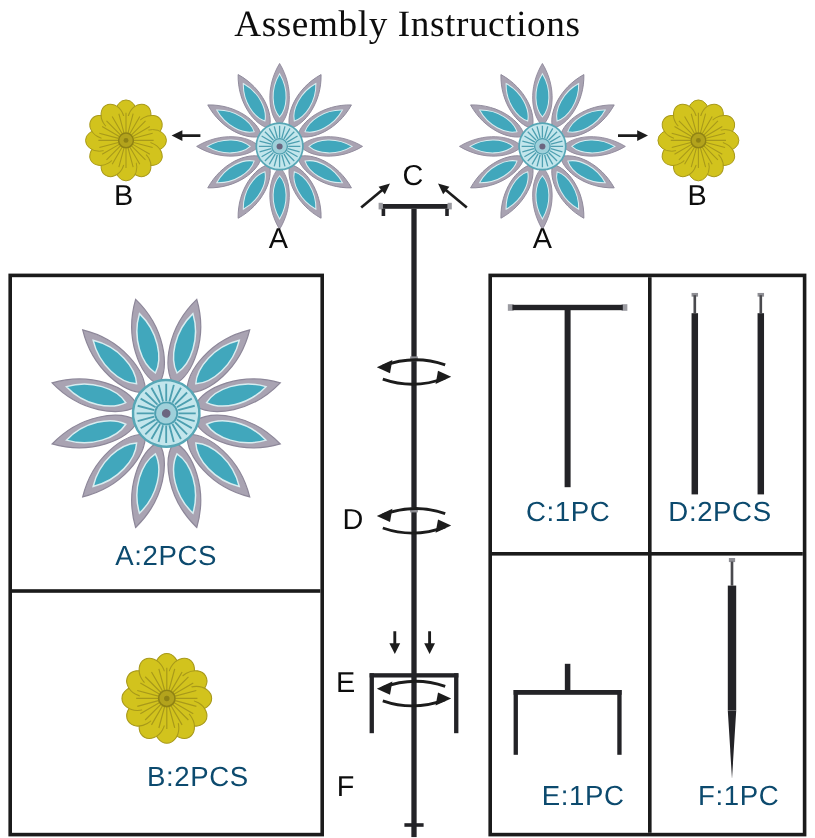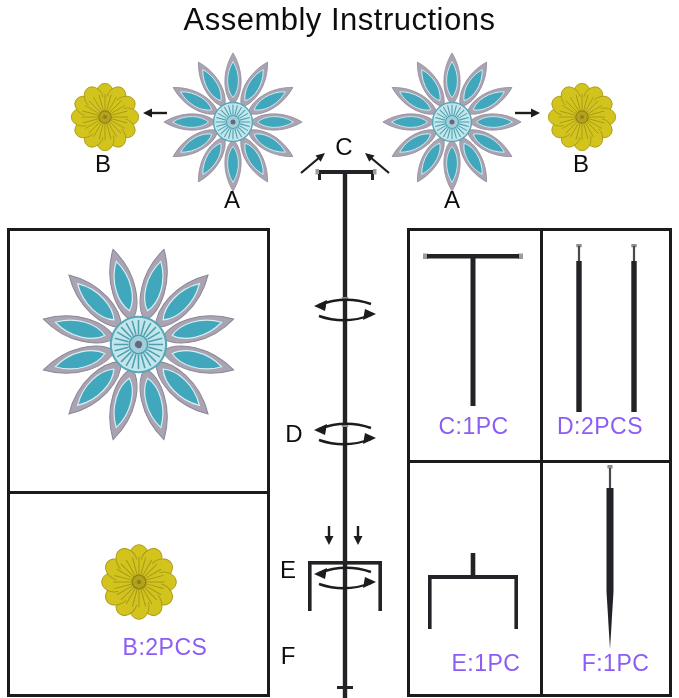--- a/index.html
+++ b/index.html
@@ -2,23 +2,23 @@
 <html><head>
 <meta charset="utf-8">
 <style>
   * { margin:0; padding:0; box-sizing:border-box; }
   html,body { width:679px; height:698px; background:#fff; }
   body { font-family:"Liberation Sans", sans-serif; color:#0d0d0d; }
   .canvas { position:relative; width:679px; height:698px; background:#fff; overflow:hidden; }
   .abs { position:absolute; }
   svg.abs { display:block; }
   .title { position:absolute; top:2px; left:0; width:100%; text-align:center;
-           font-size:31px; font-weight:500; letter-spacing:.5px; color:#0d0d0d; }
+           font-size:31px; font-weight:500; letter-spacing:.5px; color:#0d0d0d;font-family:Liberation Serif, serif; }
   .lbl { position:absolute; font-size:24px; text-align:center; color:#0d0d0d; }
-  .part-label { position:absolute; font-size:23px; text-align:center; letter-spacing:.5px; color:#8b5cf6; }
+  .part-label { position:absolute; font-size:23px; text-align:center; letter-spacing:.5px; color:#0c4a6e; }
   .panel { position:absolute; border:3px solid #1b1b1b; background:#fff; }
   .hdiv { position:absolute; left:0; width:100%; height:2.5px; background:#1b1b1b; }
   .vdiv { position:absolute; top:0; width:2.5px; height:100%; background:#1b1b1b; }
 </style>
 </head>
 <body>
 
 <svg width="0" height="0" style="position:absolute" aria-hidden="true">
   <defs>
     <g id="petal">
@@ -153,20 +153,21 @@
   <div class="lbl" style="left:280px;top:420px;width:28px">D</div>
   <div class="lbl" style="left:274px;top:556px;width:28px">E</div>
   <div class="lbl" style="left:274px;top:642px;width:28px">F</div>
 
   <div class="panel" style="left:7px;top:228px;width:263px;height:469px">
     <div class="hdiv" style="top:260px"></div>
   </div>
   <svg class="abs" style="left:36px;top:242px" width="205" height="205" viewBox="-100 -100 200 200">
       <use href="#spinner" transform="rotate(15)"></use>
     </svg>
+  <div class="part-label" style="left:7px;top:450px;width:263px">A:2PCS</div>
   <svg class="abs" style="left:98px;top:541px" width="82" height="82" viewBox="-45 -45 90 90">
       <use href="#flower"></use>
     </svg>
   <div class="part-label" style="left:7px;top:634px;width:316px">B:2PCS</div>
 
   <div class="panel" style="left:407px;top:228px;width:265px;height:469px">
     <div class="vdiv" style="left:130px"></div>
     <div class="hdiv" style="top:229px"></div>
   </div>
 

